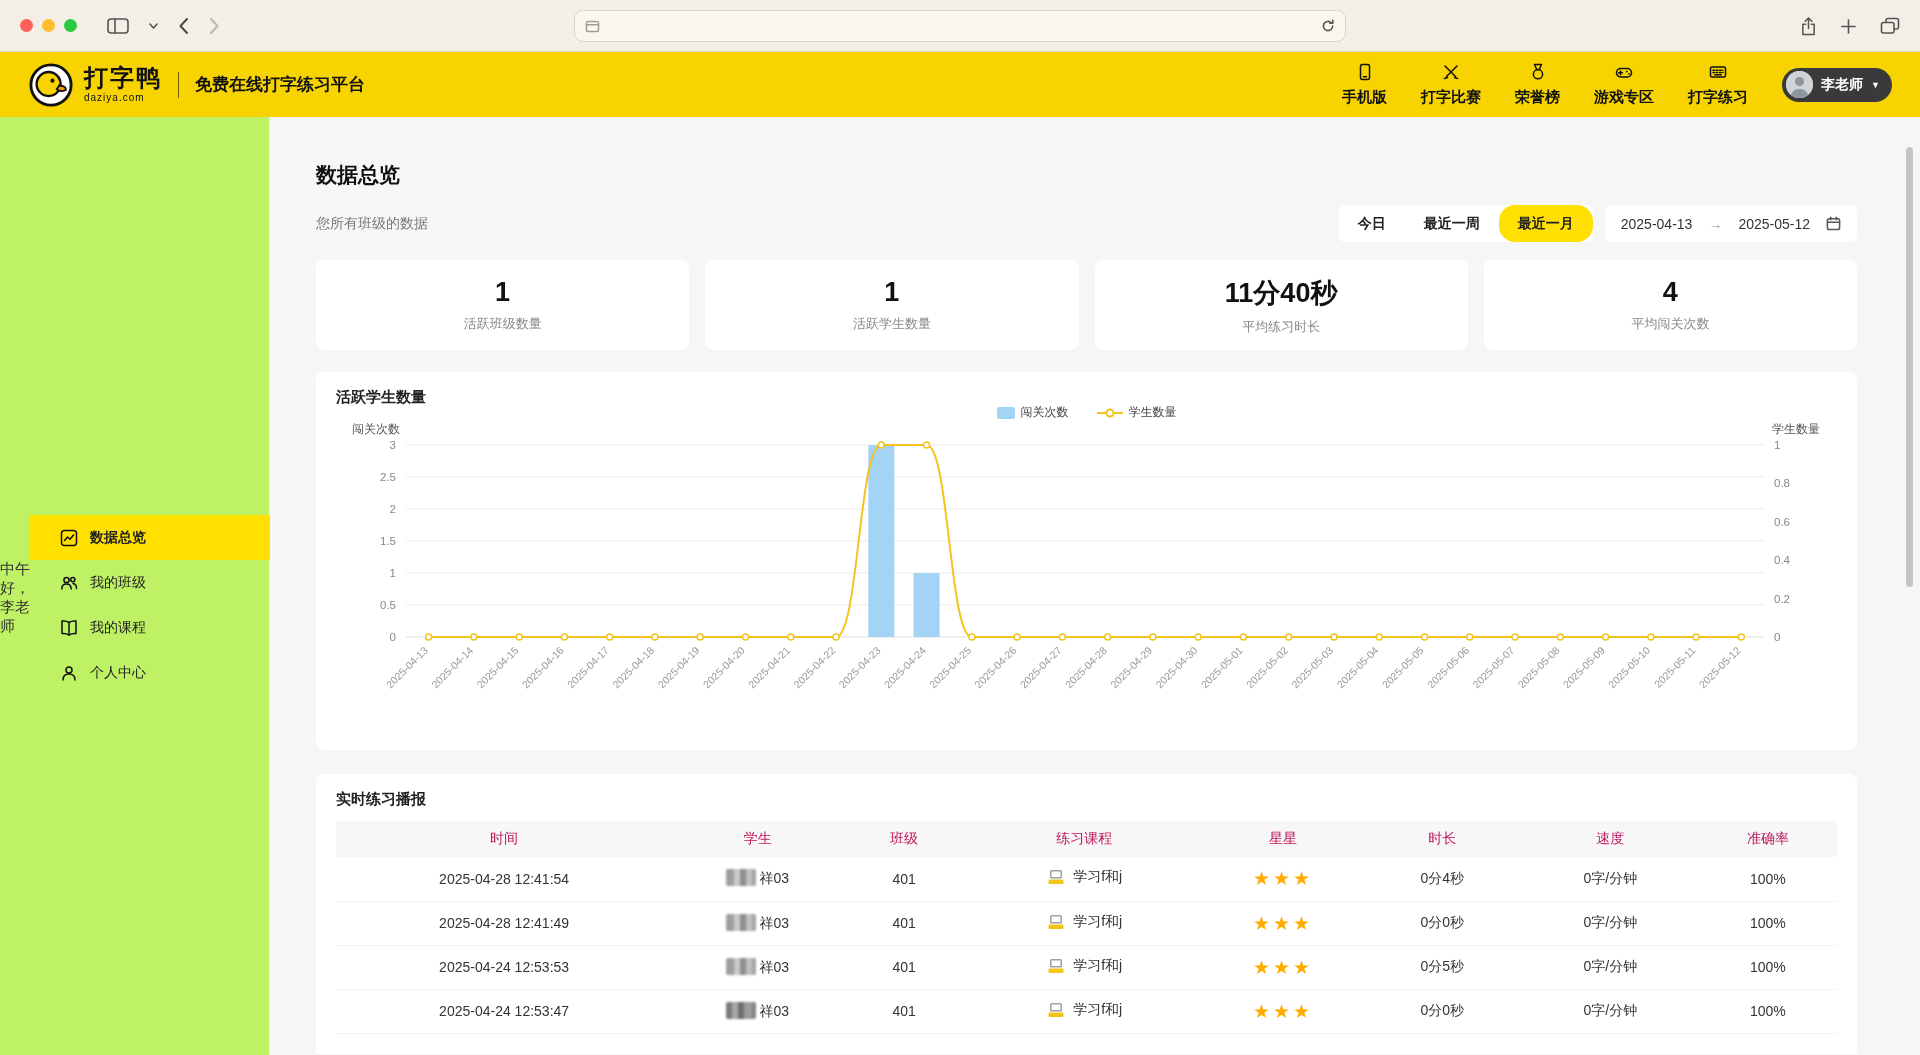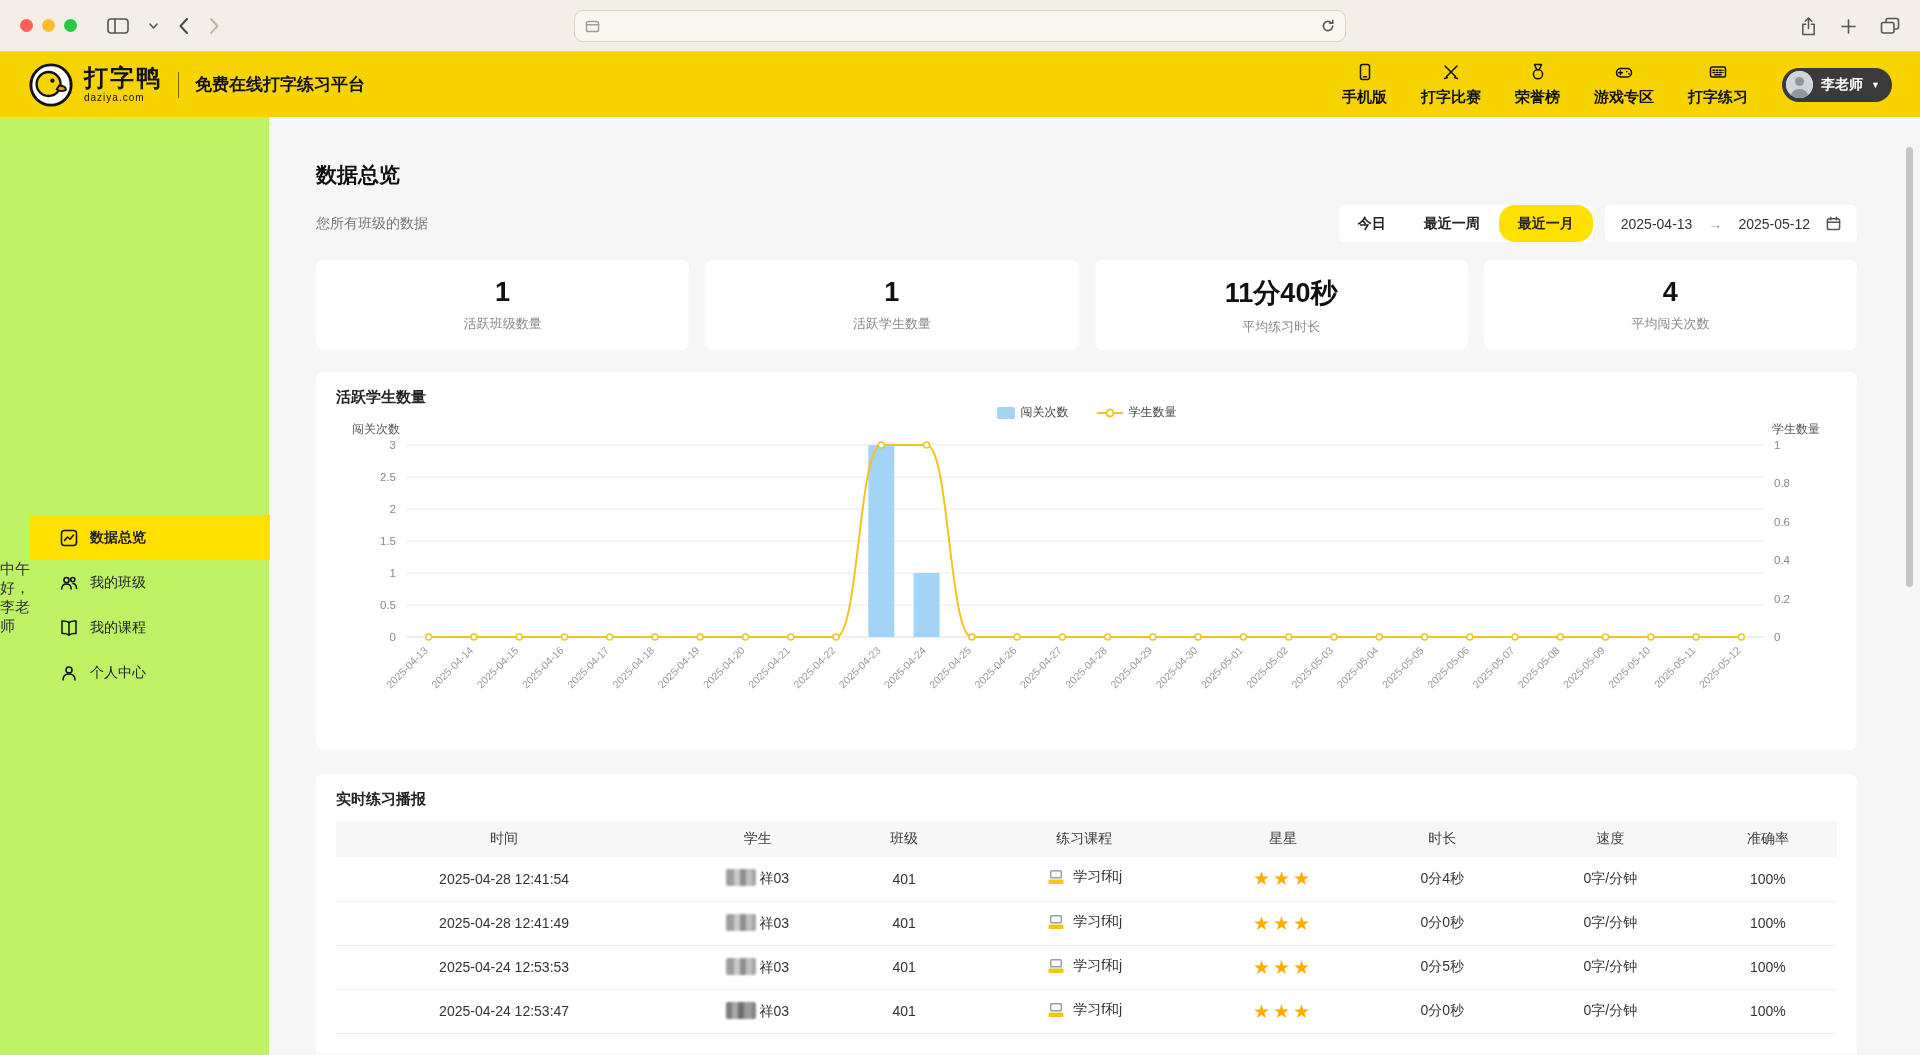--- a/index.html
+++ b/index.html
@@ -80,21 +80,21 @@
   .card-title{font-size:15px;font-weight:bold;color:#222;}
   .legend{position:absolute;top:32px;left:0;right:0;display:flex;justify-content:center;gap:28px;align-items:center;font-size:12px;color:#444;}
   .legend-item{display:inline-flex;align-items:center;gap:6px;cursor:pointer;}
   .sw-bar{width:18px;height:12px;border-radius:2px;background:var(--bar-blue);display:inline-block;}
   .sw-line line{stroke:var(--line-yellow);}
   .sw-line circle{stroke:var(--line-yellow);}
   .chart-svg{width:100%;height:295px;margin-top:16px;display:block;}
 
   .table-card{margin-top:24px;background:#fff;border-radius:8px 8px 0 0;padding:16px 20px 20px;}
   table{width:100%;border-collapse:collapse;margin-top:12px;table-layout:fixed;}
-  thead th{background:#f7f7f7;height:36px;font-size:14px;font-weight:normal;color:#404040;text-align:center;}
+  thead th{background:#f7f7f7;height:36px;font-size:14px;font-weight:normal;color:#be185d;text-align:center;}
   tbody td{height:44px;font-size:14px;color:#333;text-align:center;border-bottom:1px solid #f1f1f1;overflow:hidden;white-space:nowrap;}
   .stars-cell{color:var(--star-gold);font-size:19px;letter-spacing:3px;}
   .mask{display:inline-block;vertical-align:-3px;width:30px;height:17px;margin-right:3px;border-radius:2px;
     background:linear-gradient(90deg,#9f9f9f 0 8px,#c9c9c9 8px 14px,#8f8f8f 14px 20px,#bfbfbf 20px 26px,#a5a5a5 26px 30px);
     filter:blur(1.2px);}
   tbody tr:nth-child(n+4) .mask{background:linear-gradient(90deg,#7c7c7c 0 6px,#a7a7a7 6px 12px,#6f6f6f 12px 18px,#9b9b9b 18px 26px,#848484 26px 30px);}
   .course-wrap{display:inline-flex;align-items:center;gap:7px;}
 
   .scrollbar-thumb{position:absolute;right:7px;top:147px;width:7px;height:440px;border-radius:4px;background:rgba(0,0,0,.20);z-index:60;}
 

